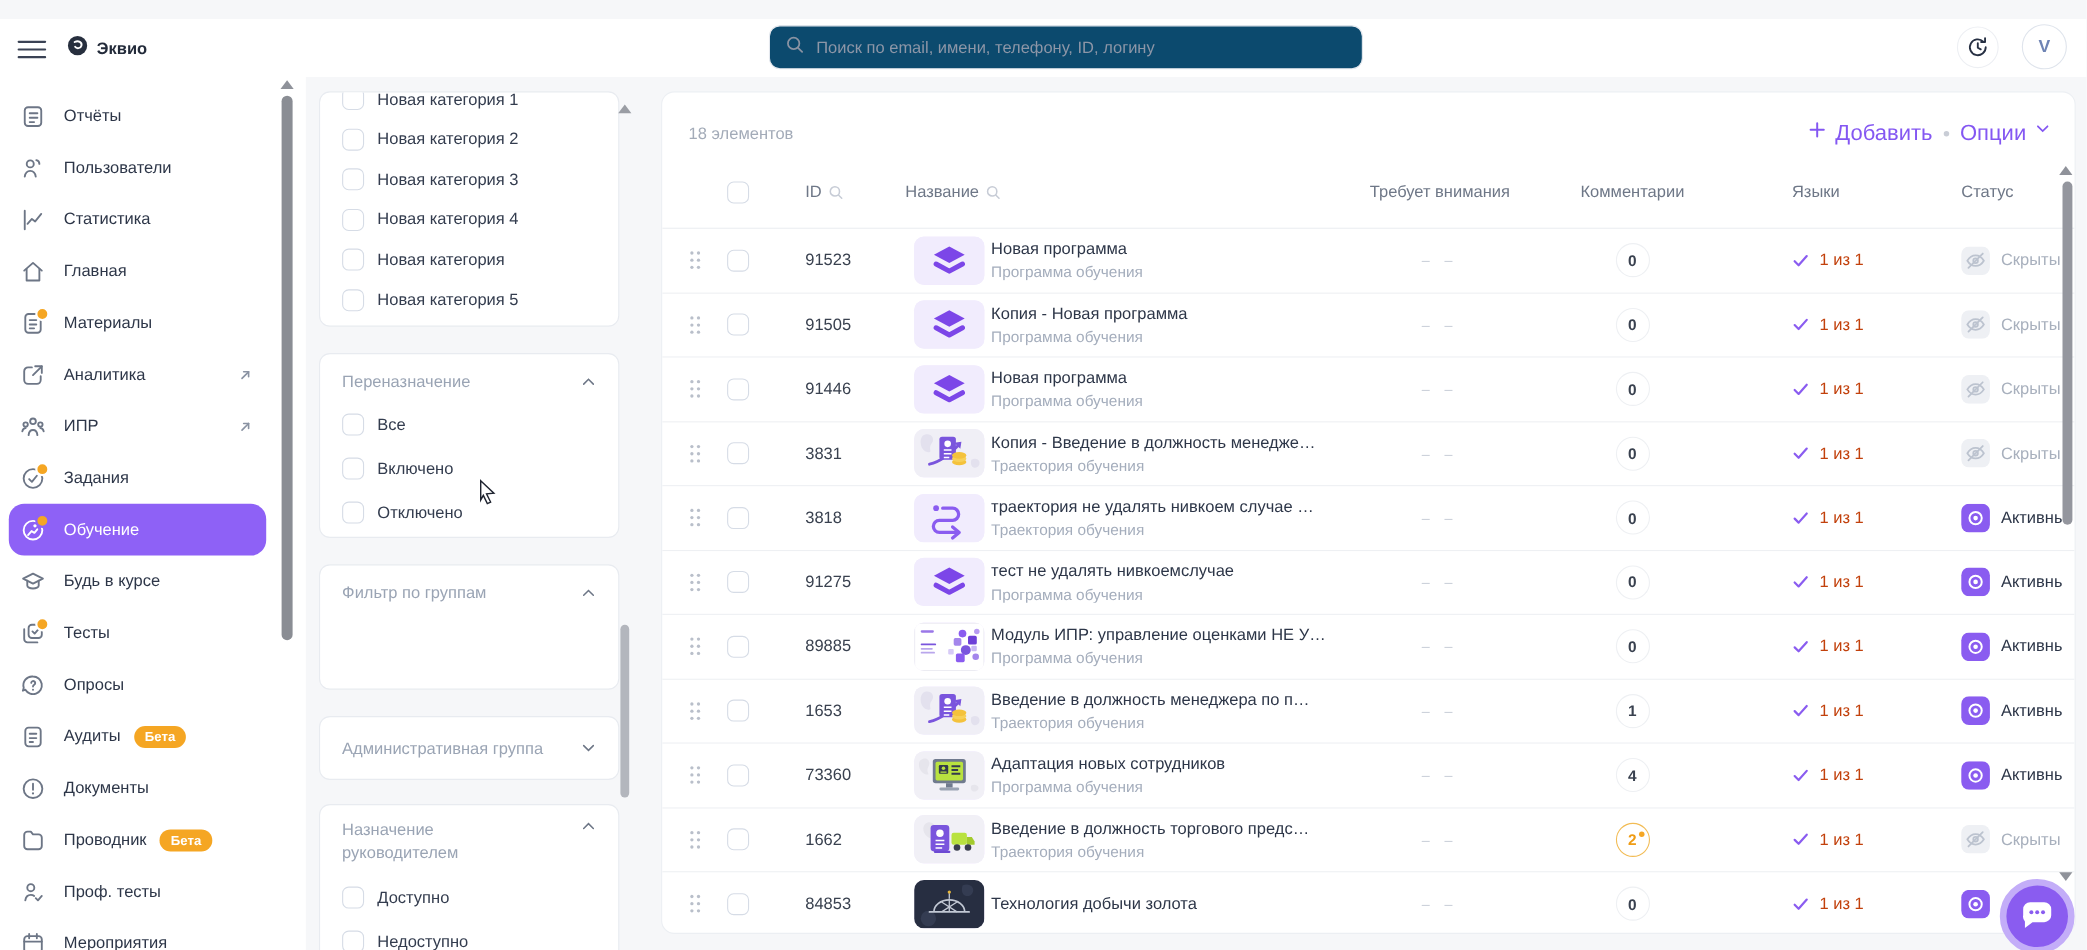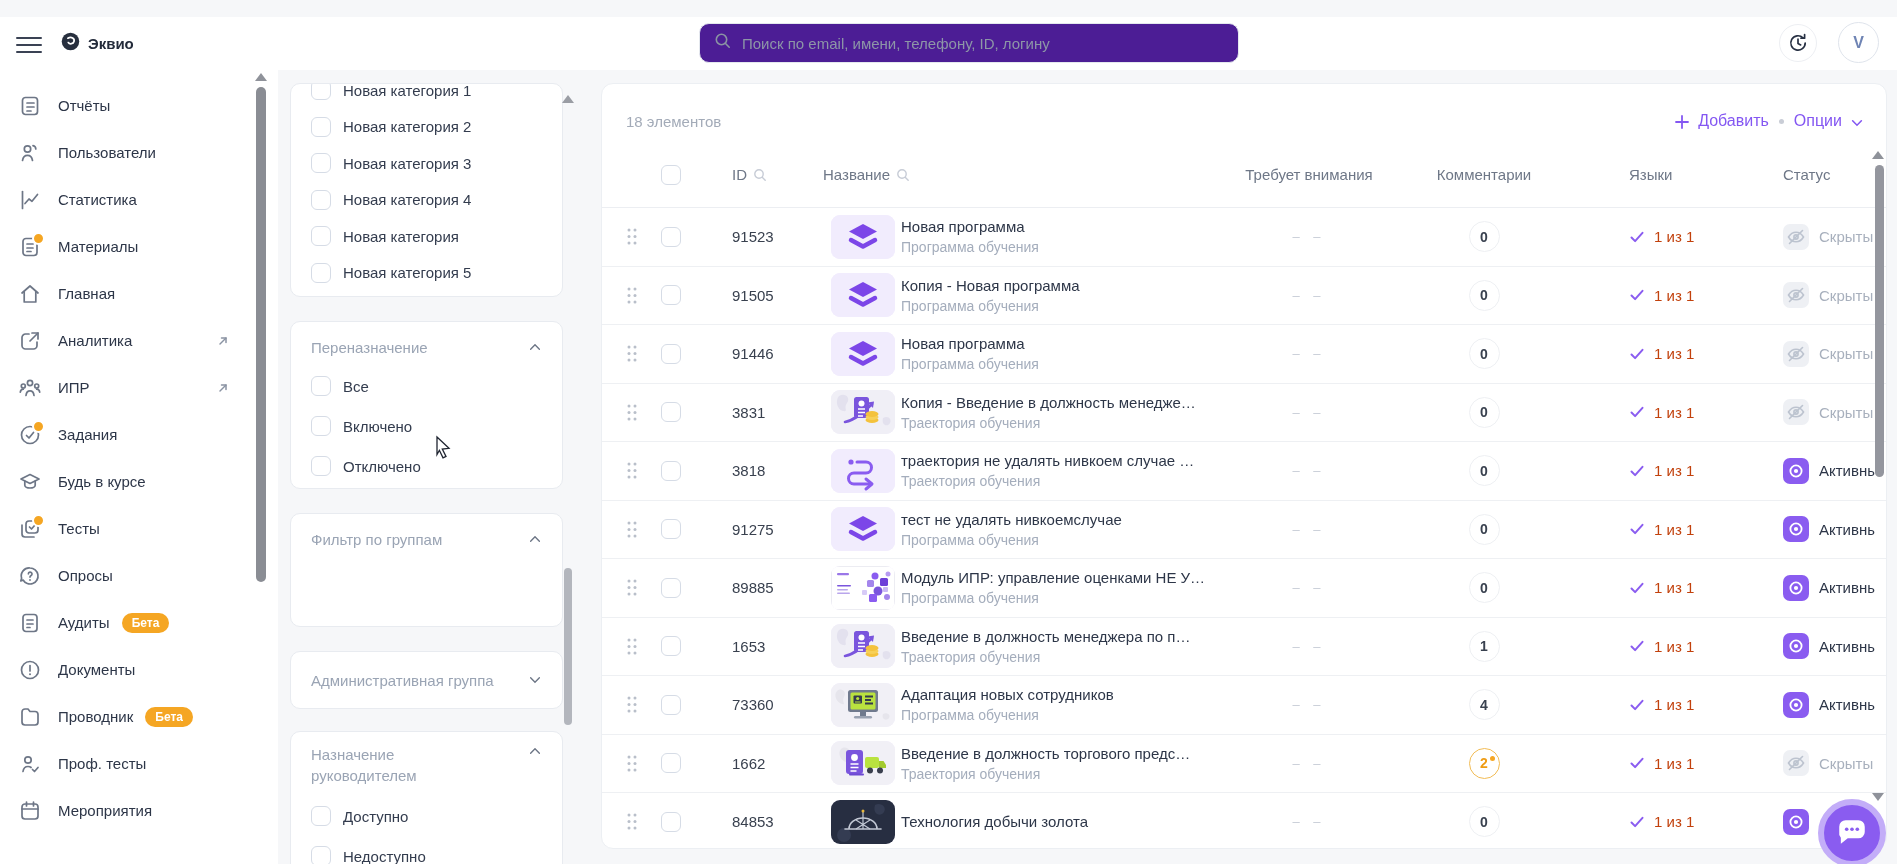--- a/index.html
+++ b/index.html
@@ -6,21 +6,21 @@
   html,body { width:1897px; height:864px; overflow:hidden; }
   body { font-family:"Liberation Sans", sans-serif; background:#f6f7f9; color:#2d3648; }
   .app { position:relative; width:1897px; height:853px; overflow:hidden;margin-top:17px; }
 
   
   .topbar { position:absolute; left:0; top:0; width:1897px; height:53px; background:#fff; z-index:5; }
   .hamburger { position:absolute; left:16px; top:15px; width:26px; height:22px; cursor:pointer; }
   .hamburger span { display:block; height:2px; background:#3a4254; margin:5px 0; border-radius:1px; }
   .logo { position:absolute; left:60px; top:14px; display:flex; align-items:center; gap:7px; }
   .logo-text { font-weight:bold; font-size:15px; color:#232b3a; }
-  .searchbox { position:absolute; left:699px; top:6px; width:540px; height:40px; border:1px solid #e4e8ee; border-radius:10px; background:#4c1d95; display:flex; align-items:center; padding:0 14px; gap:10px; }
+  .searchbox { position:absolute; left:699px; top:6px; width:540px; height:40px; border:1px solid #e4e8ee; border-radius:10px; background:#0c4a6e; display:flex; align-items:center; padding:0 14px; gap:10px; }
   .searchbox .ph { color:#8d96a7; font-size:15px; }
   .clock-btn { position:absolute; left:1779px; top:7px; width:38px; height:38px; border-radius:50%; border:1px solid #edeff3; background:#fff; display:flex; align-items:center; justify-content:center; cursor:pointer; }
   .avatar { position:absolute; left:1838px; top:5px; width:41px; height:41px; border-radius:50%; border:1px solid #dfe4ec; background:#fff; display:flex; align-items:center; justify-content:center; color:#6f84b4; font-size:16px; font-weight:bold; cursor:pointer; }
 
   
   .sidebar { position:absolute; left:0; top:53px; width:278px; height:811px; background:#fff; }
   .nav { padding:12px 8px 0 8px; }
   .nav-item { position:relative; display:flex; align-items:center; height:47px; padding:0 12px 0 10px; border-radius:14px; cursor:pointer; width:234px; }
   .nav-icon { position:relative; width:24px; height:24px; color:#6d7686; flex:none; }
   .nav-icon svg { width:24px; height:24px; display:block; }
@@ -71,21 +71,21 @@
   #card-manager { top:714px; height:160px; padding:12px 20px; }
   #card-manager .card-head { align-items:flex-start; }
   #card-manager .card-title { line-height:21px; max-width:175px; }
   #card-manager .list { margin-top:10px; }
 
   
   .panel { position:absolute; left:601px; top:66px; width:1286px; height:766px; background:#fff; border:1px solid #eceff3; border-radius:12px; overflow:hidden; }
   .panel-head { height:58px; display:flex; align-items:center; padding:16px 22px 0 24px; }
   .count { color:#a3abb8; font-size:15px; }
   .head-actions { margin-left:auto; display:flex; align-items:center; gap:10px; color:#8457f2; }
-  .act-add, .act-opts { display:flex; align-items:flex-end; gap:8px; font-size:16px; cursor:pointer; }
+  .act-add, .act-opts { display:flex; align-items:flex-start; gap:8px; font-size:20px; cursor:pointer; }
   .act-add svg, .act-opts svg { display:block; }
   .dot-sep { width:5px; height:5px; border-radius:50%; background:#c9cdd6; }
 
   .thead { display:grid; grid-template-columns:59px 55px 100px 1fr 200px 150px 170px 157px; align-items:center; height:66px; border-bottom:1px solid #eceef2; color:#6e7787; font-size:15px; }
   .th { display:flex; align-items:center; gap:6px; }
   .th-id { padding-left:16px; }
   .th-name { padding-left:7px; }
   .th-center { justify-content:center; }
   .th-langs { padding-left:70px; }
   .th-status { padding-left:54px; }
@@ -192,36 +192,36 @@
         <div class="nav-item">
           <span class="nav-icon">
             <svg viewBox="0 0 24 24" fill="none" stroke="currentColor" stroke-width="1.7" stroke-linecap="round" stroke-linejoin="round">
               <path d="M4.5 3.5v17"></path>
               <path d="M7 15.5l4-4.5 3 2.3 5.5-6.8"></path>
             </svg>
           </span>
           <span class="nav-label">Статистика</span>
         </div>
         <div class="nav-item">
+          <span class="nav-icon">
+            <svg viewBox="0 0 24 24" fill="none" stroke="currentColor" stroke-width="1.7" stroke-linecap="round" stroke-linejoin="round">
+              <path d="M4 11l8-7 8 7"></path>
+              <path d="M6.2 9.5V20h11.6V9.5"></path>
+            </svg>
+          </span>
+          <span class="nav-label">Главная</span>
+        </div>
+        <div class="nav-item">
           <span class="nav-icon has-dot">
             <svg viewBox="0 0 24 24" fill="none" stroke="currentColor" stroke-width="1.7" stroke-linecap="round" stroke-linejoin="round">
               <rect x="5" y="3.5" width="14" height="17" rx="3"></rect>
               <path d="M9 9h6M9 13h6M9 16.5h4"></path>
             </svg>
           </span>
           <span class="nav-label">Материалы</span>
-        </div>
-        <div class="nav-item">
-          <span class="nav-icon">
-            <svg viewBox="0 0 24 24" fill="none" stroke="currentColor" stroke-width="1.7" stroke-linecap="round" stroke-linejoin="round">
-              <path d="M4 11l8-7 8 7"></path>
-              <path d="M6.2 9.5V20h11.6V9.5"></path>
-            </svg>
-          </span>
-          <span class="nav-label">Главная</span>
         </div>
         <div class="nav-item">
           <span class="nav-icon">
             <svg viewBox="0 0 24 24" fill="none" stroke="currentColor" stroke-width="1.7" stroke-linecap="round" stroke-linejoin="round">
               <path d="M11 5H7.5A3.5 3.5 0 0 0 4 8.5v8A3.5 3.5 0 0 0 7.5 20h8a3.5 3.5 0 0 0 3.5-3.5V13"></path>
               <path d="M14 4h6v6"></path>
               <path d="M20 4l-8 8"></path>
             </svg>
           </span>
           <span class="nav-label">Аналитика</span>
@@ -251,20 +251,30 @@
           </span>
         </div>
         <div class="nav-item">
           <span class="nav-icon has-dot">
             <svg viewBox="0 0 24 24" fill="none" stroke="currentColor" stroke-width="1.7" stroke-linecap="round" stroke-linejoin="round">
               <circle cx="12" cy="12" r="8.5"></circle>
               <path d="M8.5 12.5l2.5 2.5 4.5-5.5"></path>
             </svg>
           </span>
           <span class="nav-label">Задания</span>
+        </div>
+        <div class="nav-item selected">
+          <span class="nav-icon has-dot">
+            <svg viewBox="0 0 24 24" fill="none" stroke="currentColor" stroke-width="1.7" stroke-linecap="round" stroke-linejoin="round">
+              <circle cx="12" cy="12" r="8.5"></circle>
+              <circle cx="13.8" cy="8" r="1.5" fill="currentColor" stroke="none"></circle>
+              <path d="M7.5 16.5l3.2-3.7 2.6 1.6 2.6-3.2"></path>
+            </svg>
+          </span>
+          <span class="nav-label">Обучение</span>
         </div>
         <div class="nav-item">
           <span class="nav-icon">
             <svg viewBox="0 0 24 24" fill="none" stroke="currentColor" stroke-width="1.7" stroke-linecap="round" stroke-linejoin="round">
               <path d="M12 4.5L21 9l-9 4.5L3 9z"></path>
               <path d="M6.8 11v4.2c0 1.5 2.3 2.8 5.2 2.8s5.2-1.3 5.2-2.8V11"></path>
             </svg>
           </span>
           <span class="nav-label">Будь в курсе</span>
         </div>

